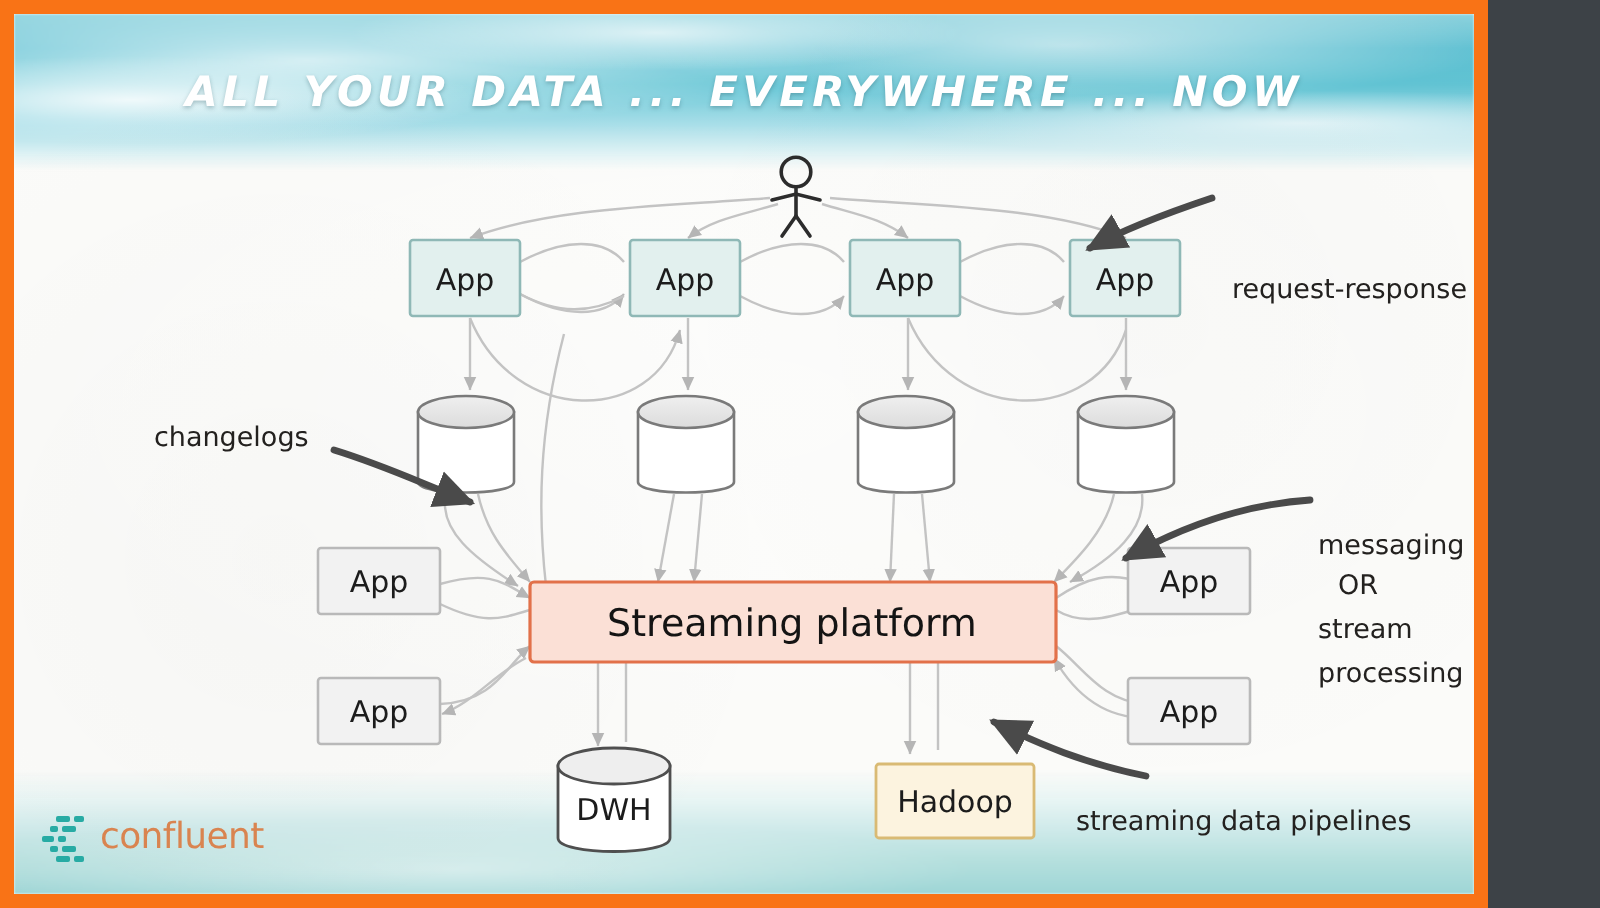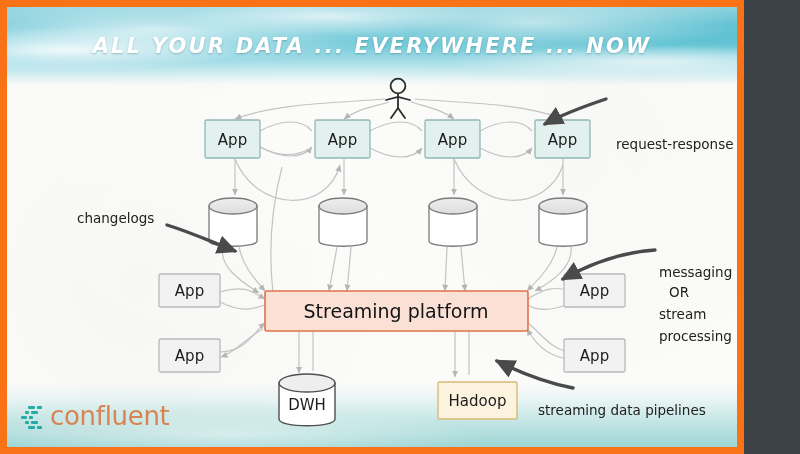--- a/index.html
+++ b/index.html
@@ -43,21 +43,21 @@
 
   
   .nodelabel{font-family:"DejaVu Sans",sans-serif;font-size:15px;fill:#1c1c1c;}
   .annot{font-family:"DejaVu Sans",sans-serif;font-size:13.5px;fill:#23211f;}
   .bigbox-label{font-family:"DejaVu Sans",sans-serif;font-size:19px;fill:#141414;}
 
   
   #logo{position:absolute;left:14px;bottom:16px;display:flex;align-items:center;gap:3px;}
   #logo .mark{position:relative;width:26px;height:26px;}
   #logo .mark i{position:absolute;display:block;background:#1fa8a0;border-radius:1px;opacity:.95;}
-  #logo .wordmark{font-family:"DejaVu Sans",sans-serif;font-size:26px;color:#d98450;letter-spacing:-.3px;}
+  #logo .wordmark{font-family:"DejaVu Sans",sans-serif;font-size:18px;color:#d98450;letter-spacing:-.3px;}
 </style>
 </head>
 <body>
 
 <div id="frame">
   <div id="canvas">
 
     <div class="wash-top"></div>
     <div class="wash-top2"></div>
     <div class="wash-bottom"></div>

